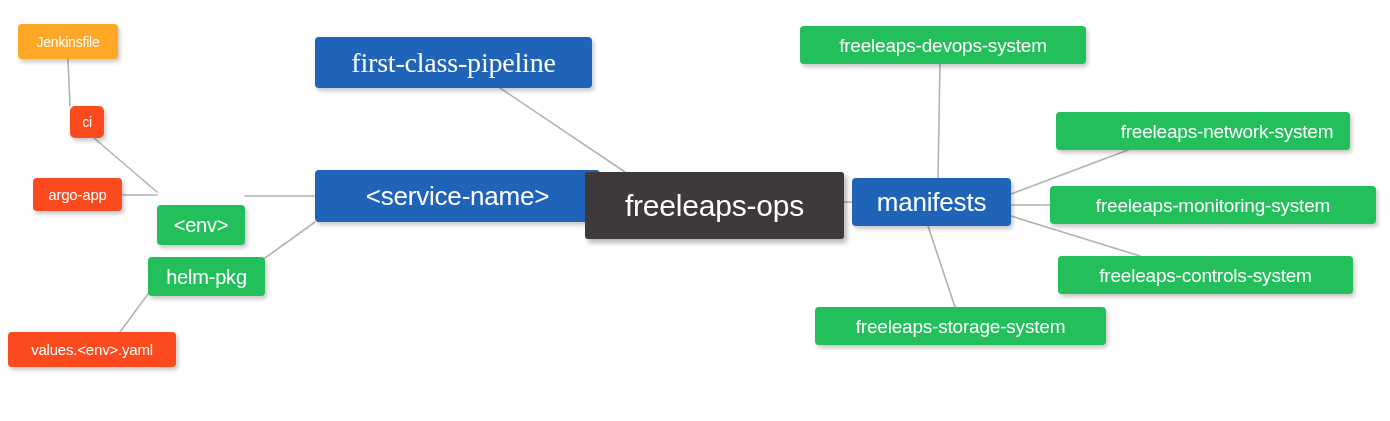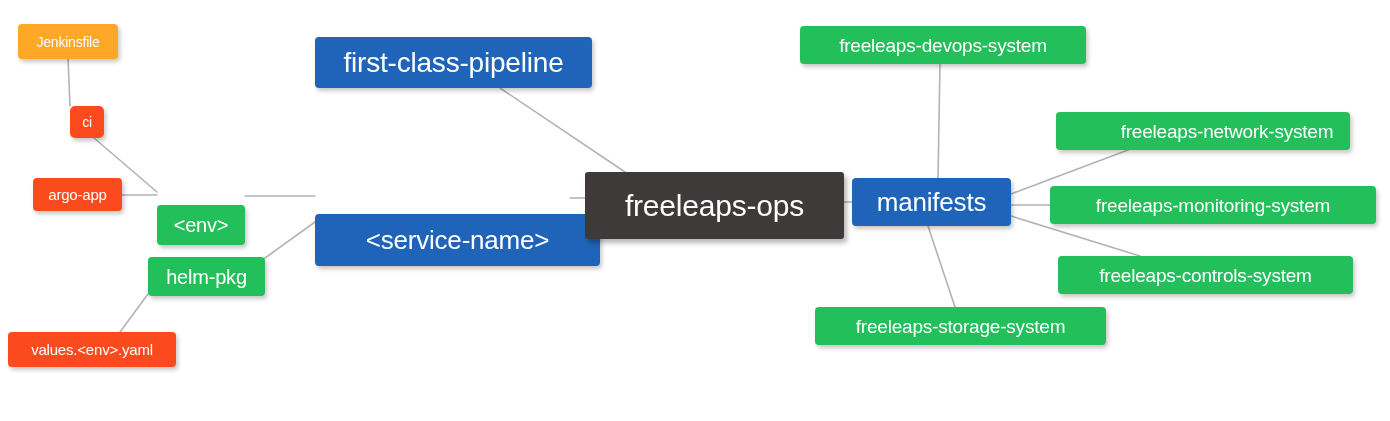--- a/index.html
+++ b/index.html
@@ -80,24 +80,24 @@
       </div>
       <div class="node" style="left: 157px; top: 177px; width: 88px; height: 40px; background: rgb(34, 191, 91); font-size: 20px; margin-top: 28px;">
         <span class="label">&lt;env&gt;</span>
       </div>
       <div class="node" style="left: 148px; top: 257px; width: 117px; height: 39px; background: rgb(34, 191, 91); font-size: 20px;">
         <span class="label">helm-pkg</span>
       </div>
       <div class="node" style="left: 8px; top: 332px; width: 168px; height: 35px; background: rgb(251, 75, 30); font-size: 15px;">
         <span class="label">values.&lt;env&gt;.yaml</span>
       </div>
-      <div class="node" style="left: 315px; top: 37px; width: 277px; height: 51px; background: rgb(31, 100, 184); font-size: 28px;">
+      <div class="node" style="left: 315px; top: 37px; width: 277px; height: 51px; background: rgb(31, 100, 184); font-size: 28px; font-family: Liberation Serif, serif;">
         <span class="label">first-class-pipeline</span>
       </div>
-      <div class="node" style="left: 315px; top: 170px; width: 285px; height: 52px; background: rgb(31, 100, 184); font-size: 26px; margin-top: 44px;">
+      <div class="node" style="left: 315px; top: 170px; width: 285px; height: 52px; background: rgb(31, 100, 184); font-size: 26px;">
         <span class="label">&lt;service-name&gt;</span>
       </div>
       <div class="node root" style="left: 585px; top: 172px; width: 259px; height: 67px; background: rgb(62, 58, 57); font-size: 30px;">
         <span class="label">freeleaps-ops</span>
       </div>
       <div class="node" style="left: 852px; top: 178px; width: 159px; height: 48px; background: rgb(31, 100, 184); font-size: 26px;">
         <span class="label">manifests</span>
       </div>
       <div class="node" style="left: 800px; top: 26px; width: 286px; height: 38px; background: rgb(34, 191, 91); font-size: 19px;">
         <span class="label">freeleaps-devops-system</span>

